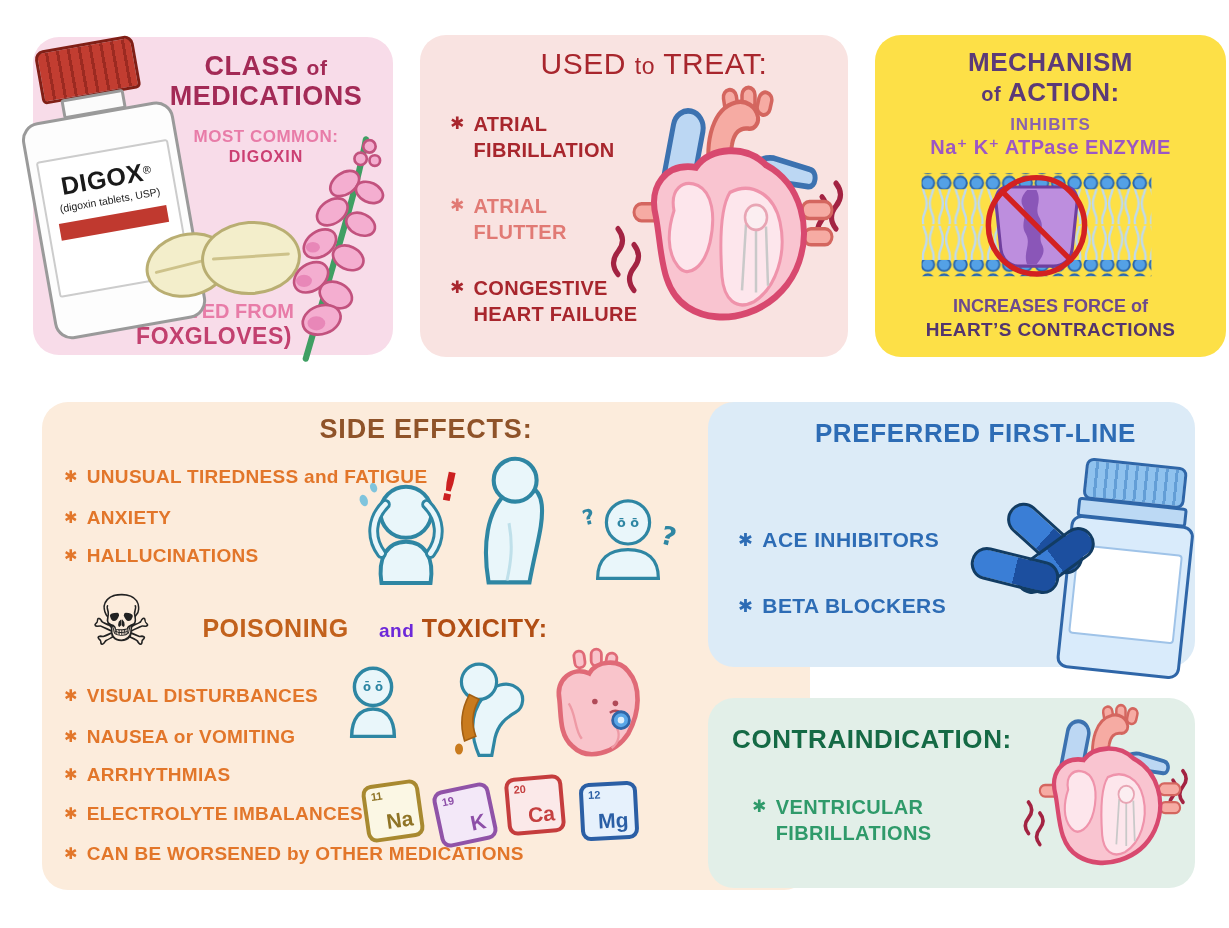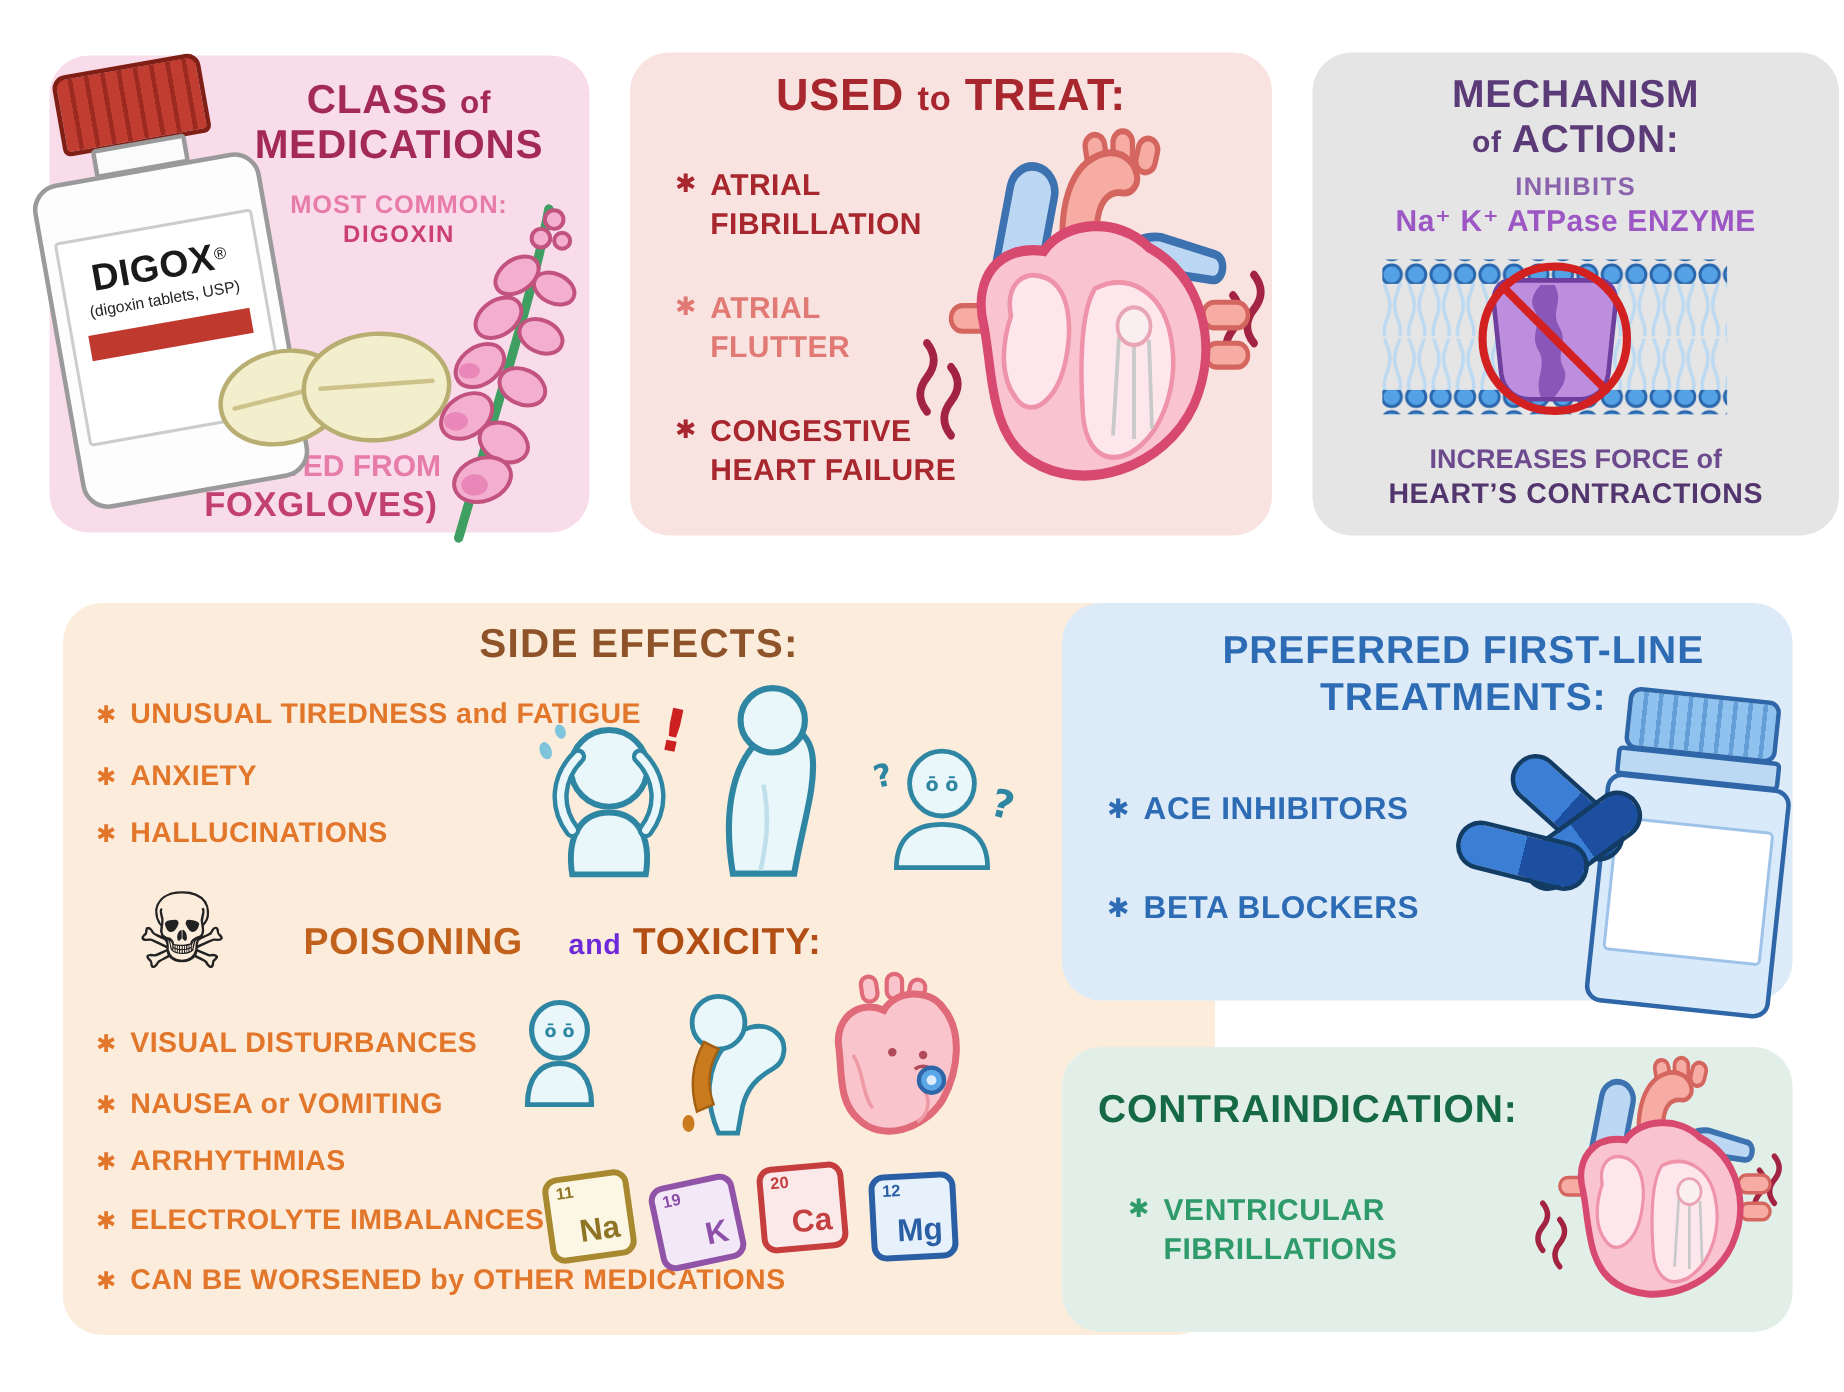--- a/index.html
+++ b/index.html
@@ -27,30 +27,30 @@
   .dg-label{position:absolute;left:7px;right:7px;top:36px;height:122px;background:#ffffff;border:2px solid #cccccc;border-radius:3px;text-align:center;padding-top:12px;}
   .dg-name{font-size:25px;font-weight:bold;color:#1a1a1a;letter-spacing:.5px;}
   .dg-reg{font-size:11px;vertical-align:super;}
   .dg-sub{font-size:10.5px;color:#222;margin-top:1px;}
   .dg-stripe{width:84%;height:17px;background:#c0392f;margin:9px auto 0;}
   .tablet{position:absolute;background:#f3eecb;border:3px solid #b9ae72;border-radius:50%;}
   .tablet .score{position:absolute;left:8%;top:46%;width:84%;height:3px;background:#cdc28a;border-radius:2px;}
 
   
   #panel-treat{left:420px;top:35px;width:428px;height:322px;background:#f9e3e1;}
-  .p2-title{left:0;top:12px;width:100%;font-weight:bold;font-size:30px;color:#a8262d;letter-spacing:.5px;}
+  .p2-title{left:0;top:12px;width:100%;font-weight:normal;font-size:30px;color:#a8262d;letter-spacing:.5px;padding-left:20px;}
   .p2-title .conj{font-size:23px;}
   .bullet-item{display:flex;align-items:flex-start;font-weight:bold;}
   .bullet-mark{font-family:"DejaVu Sans",sans-serif;font-size:.85em;margin-right:9px;transform:translateY(1px);}
   .p2-b{font-size:20px;line-height:1.3;letter-spacing:.3px;width:230px;}
   .p2-strong{color:#a8262d;}
   .p2-muted{color:#e17a74;}
 
   
-  #panel-mech{left:875px;top:35px;width:351px;height:322px;background:#e5e5e5;}
+  #panel-mech{left:875px;top:35px;width:351px;height:322px;background:#fde047;}
   .p3-title{left:0;top:13px;width:100%;font-weight:bold;font-size:26px;line-height:1.15;color:#5b3a78;letter-spacing:.5px;}
   .p3-title .conj{font-size:20px;}
   .p3-sub1{left:0;top:80px;width:100%;font-weight:bold;font-size:17px;color:#8a63ad;letter-spacing:1px;}
   .p3-sub2{left:0;top:100px;width:100%;font-weight:bold;font-size:20px;color:#9c57c4;letter-spacing:.4px;}
   .p3-result{left:0;top:260px;width:100%;font-weight:bold;font-size:18px;color:#6d4a8e;line-height:1.25;}
   .p3-result .line2{font-size:19px;color:#53356e;letter-spacing:.4px;}
 
   
   #panel-side{left:42px;top:402px;width:768px;height:488px;background:#fcecdc;}
   .p4-title{left:0;top:12px;width:100%;font-weight:bold;font-size:27px;color:#8f5329;letter-spacing:.8px;}
@@ -334,21 +334,20 @@
     </div>
     <div class="el-tile el-mg" style="left:538px;top:380px;transform:rotate(-3deg);">
       <span class="el-num">12</span>
       <span class="el-sym">Mg</span>
     </div>
   </section>
 
   <section class="panel" id="panel-pref">
     <div class="abs ctr p5-title">
       <span>PREFERRED FIRST-LINE</span><br>
-      <span>TREATMENTS:</span>
     </div>
     <div class="abs bullet-item p5-b" style="left:30px;top:126px;">
       <span class="bullet-mark">✱</span>
       <span>ACE INHIBITORS</span>
     </div>
     <div class="abs bullet-item p5-b" style="left:30px;top:192px;">
       <span class="bullet-mark">✱</span>
       <span>BETA BLOCKERS</span>
     </div>
     <div class="abs pref-bottle">

